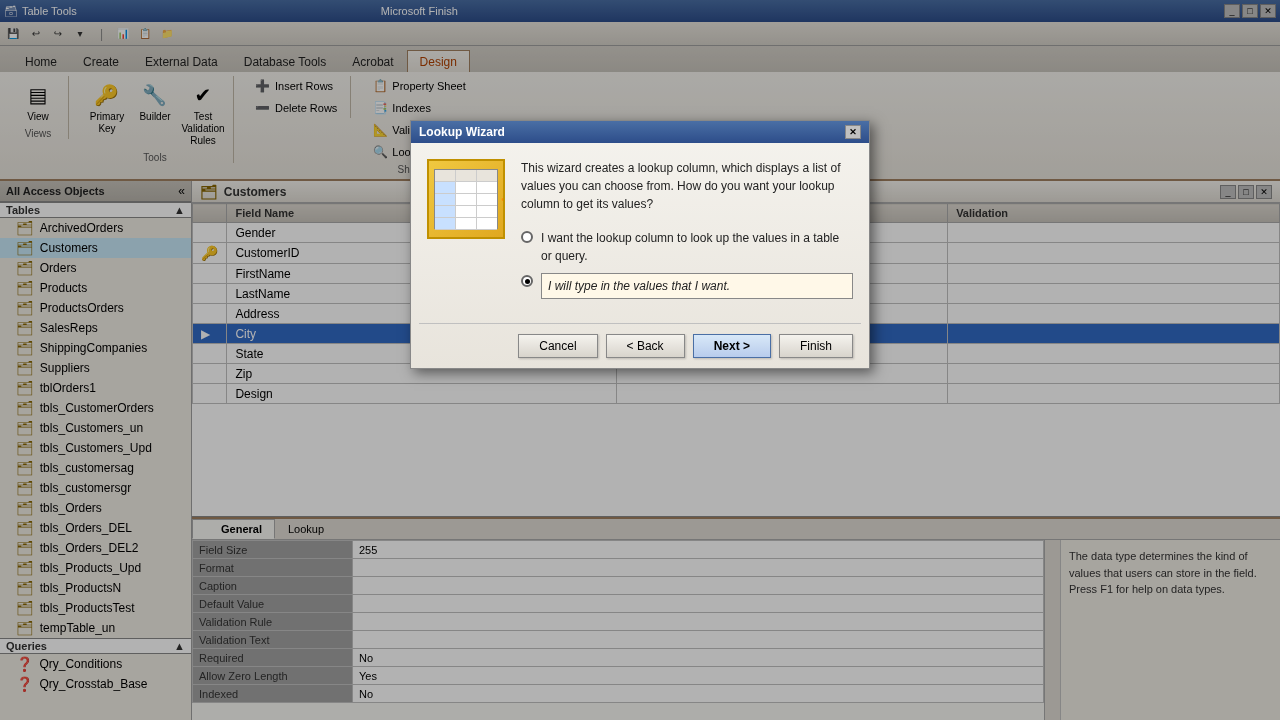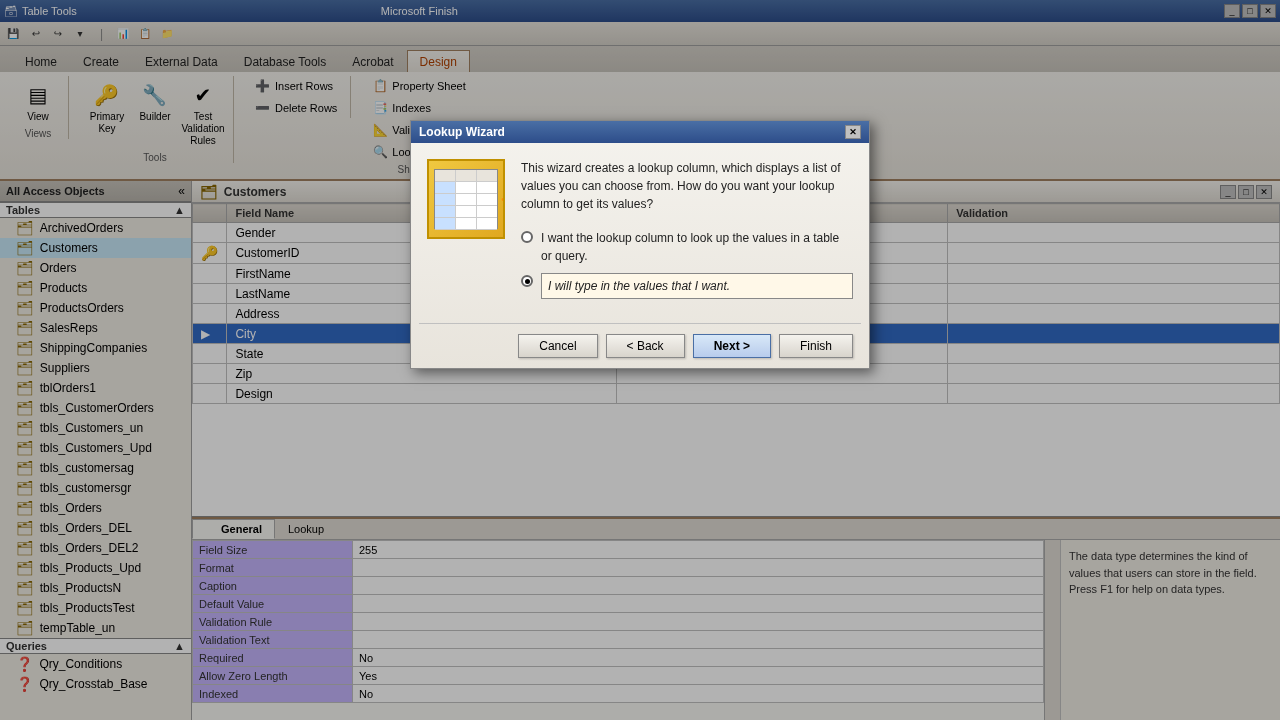--- a/index.html
+++ b/index.html
@@ -343,21 +343,21 @@
       width: 100%;
       border-collapse: collapse;
     }
     .prop-grid td {
       border: 1px solid #c0c0c0;
       padding: 2px 6px;
       font-size: 11px;
       height: 18px;
     }
     .prop-grid td:first-child {
-      background: #c4b5fd;
+      background: #a3a3a3;
       font-weight: normal;
       width: 160px;
       color: #333;
     }
     .prop-grid td:last-child {
       background: white;
     }
     .prop-help {
       width: 220px;
       background: #f0ece4;

